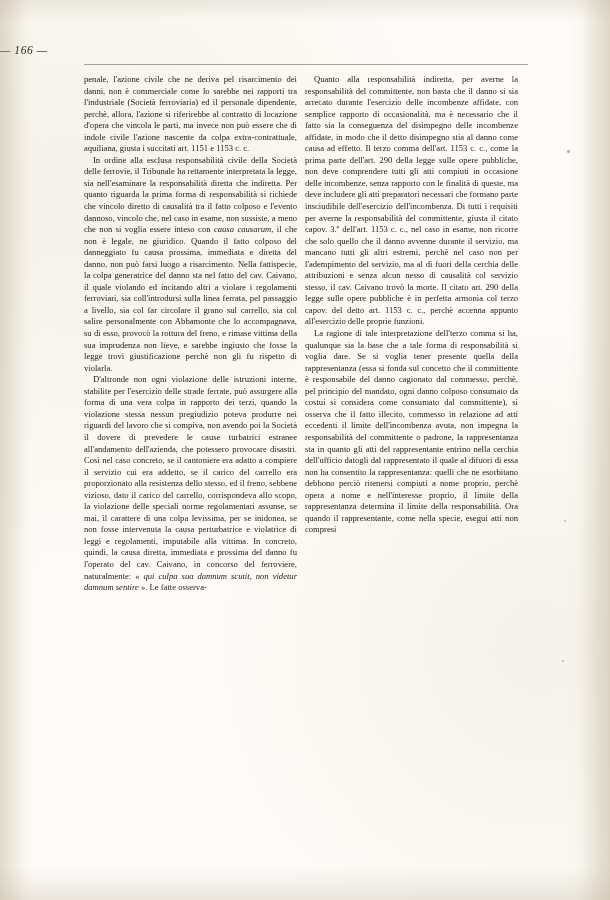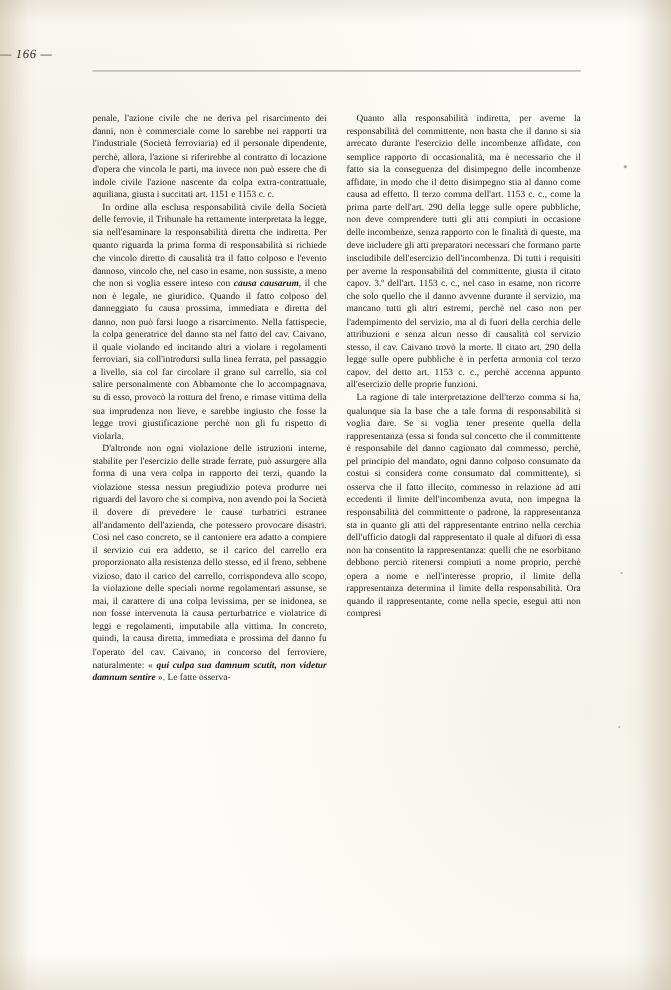--- a/index.html
+++ b/index.html
@@ -45,22 +45,21 @@
     border-top: 1px solid #8d8472;
     opacity: 0.75;
   }
   .columns {
     position: absolute;
     top: 74px;
     left: 84px;
     width: 444px;
     height: 760px;
     display: flex;
-    gap: 18px;
-    margin-top: 28px;
+    gap: 8px;
   }
   .col {
     width: 213px;
     font-size: 8.6px;
     line-height: 11.55px;
     text-align: justify;
     text-justify: inter-word;
     hyphens: manual;
     color: #211a12;
   }
@@ -69,21 +68,20 @@
     text-indent: 0;
   }
   .col p.indent {
     text-indent: 9px;
   }
   .col p + p {
     margin-top: 0;
   }
   .col i {
     font-style: italic;
-    font-weight: bold;
   }
   .smudge {
     position: absolute;
     border-radius: 50%;
     pointer-events: none;
   }
   .smudge.a {
     top: 150px; right: 40px;
     width: 3px; height: 3px;
     background: rgba(90,70,45,0.45);

